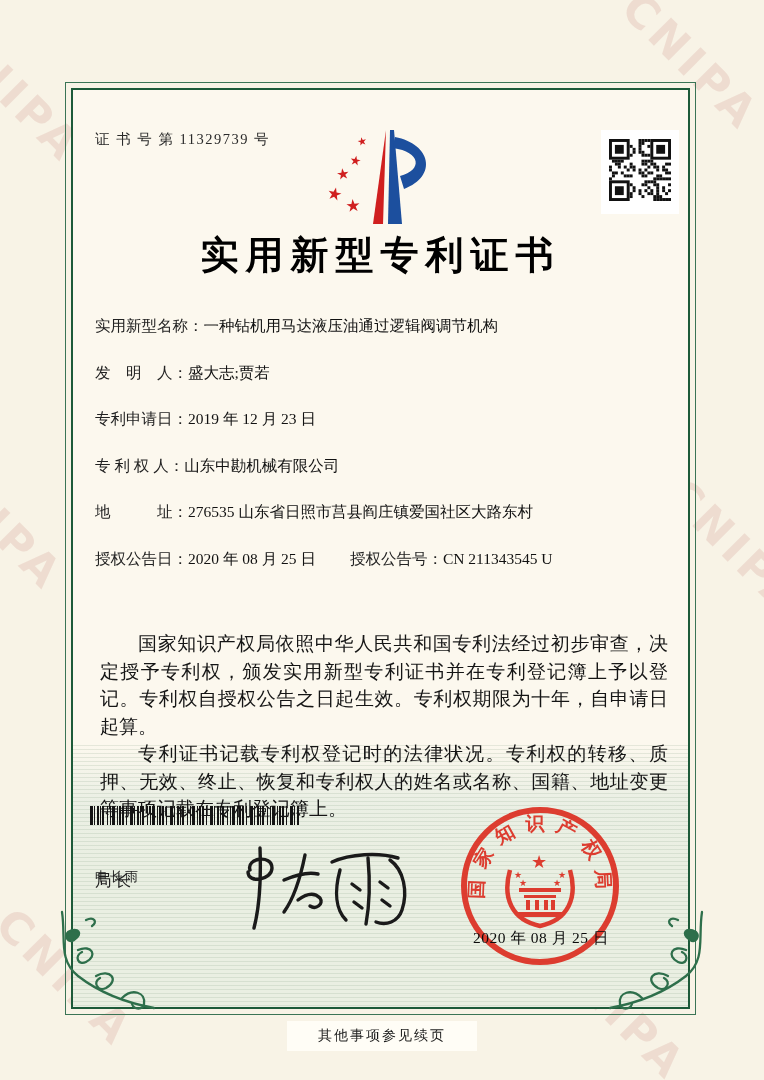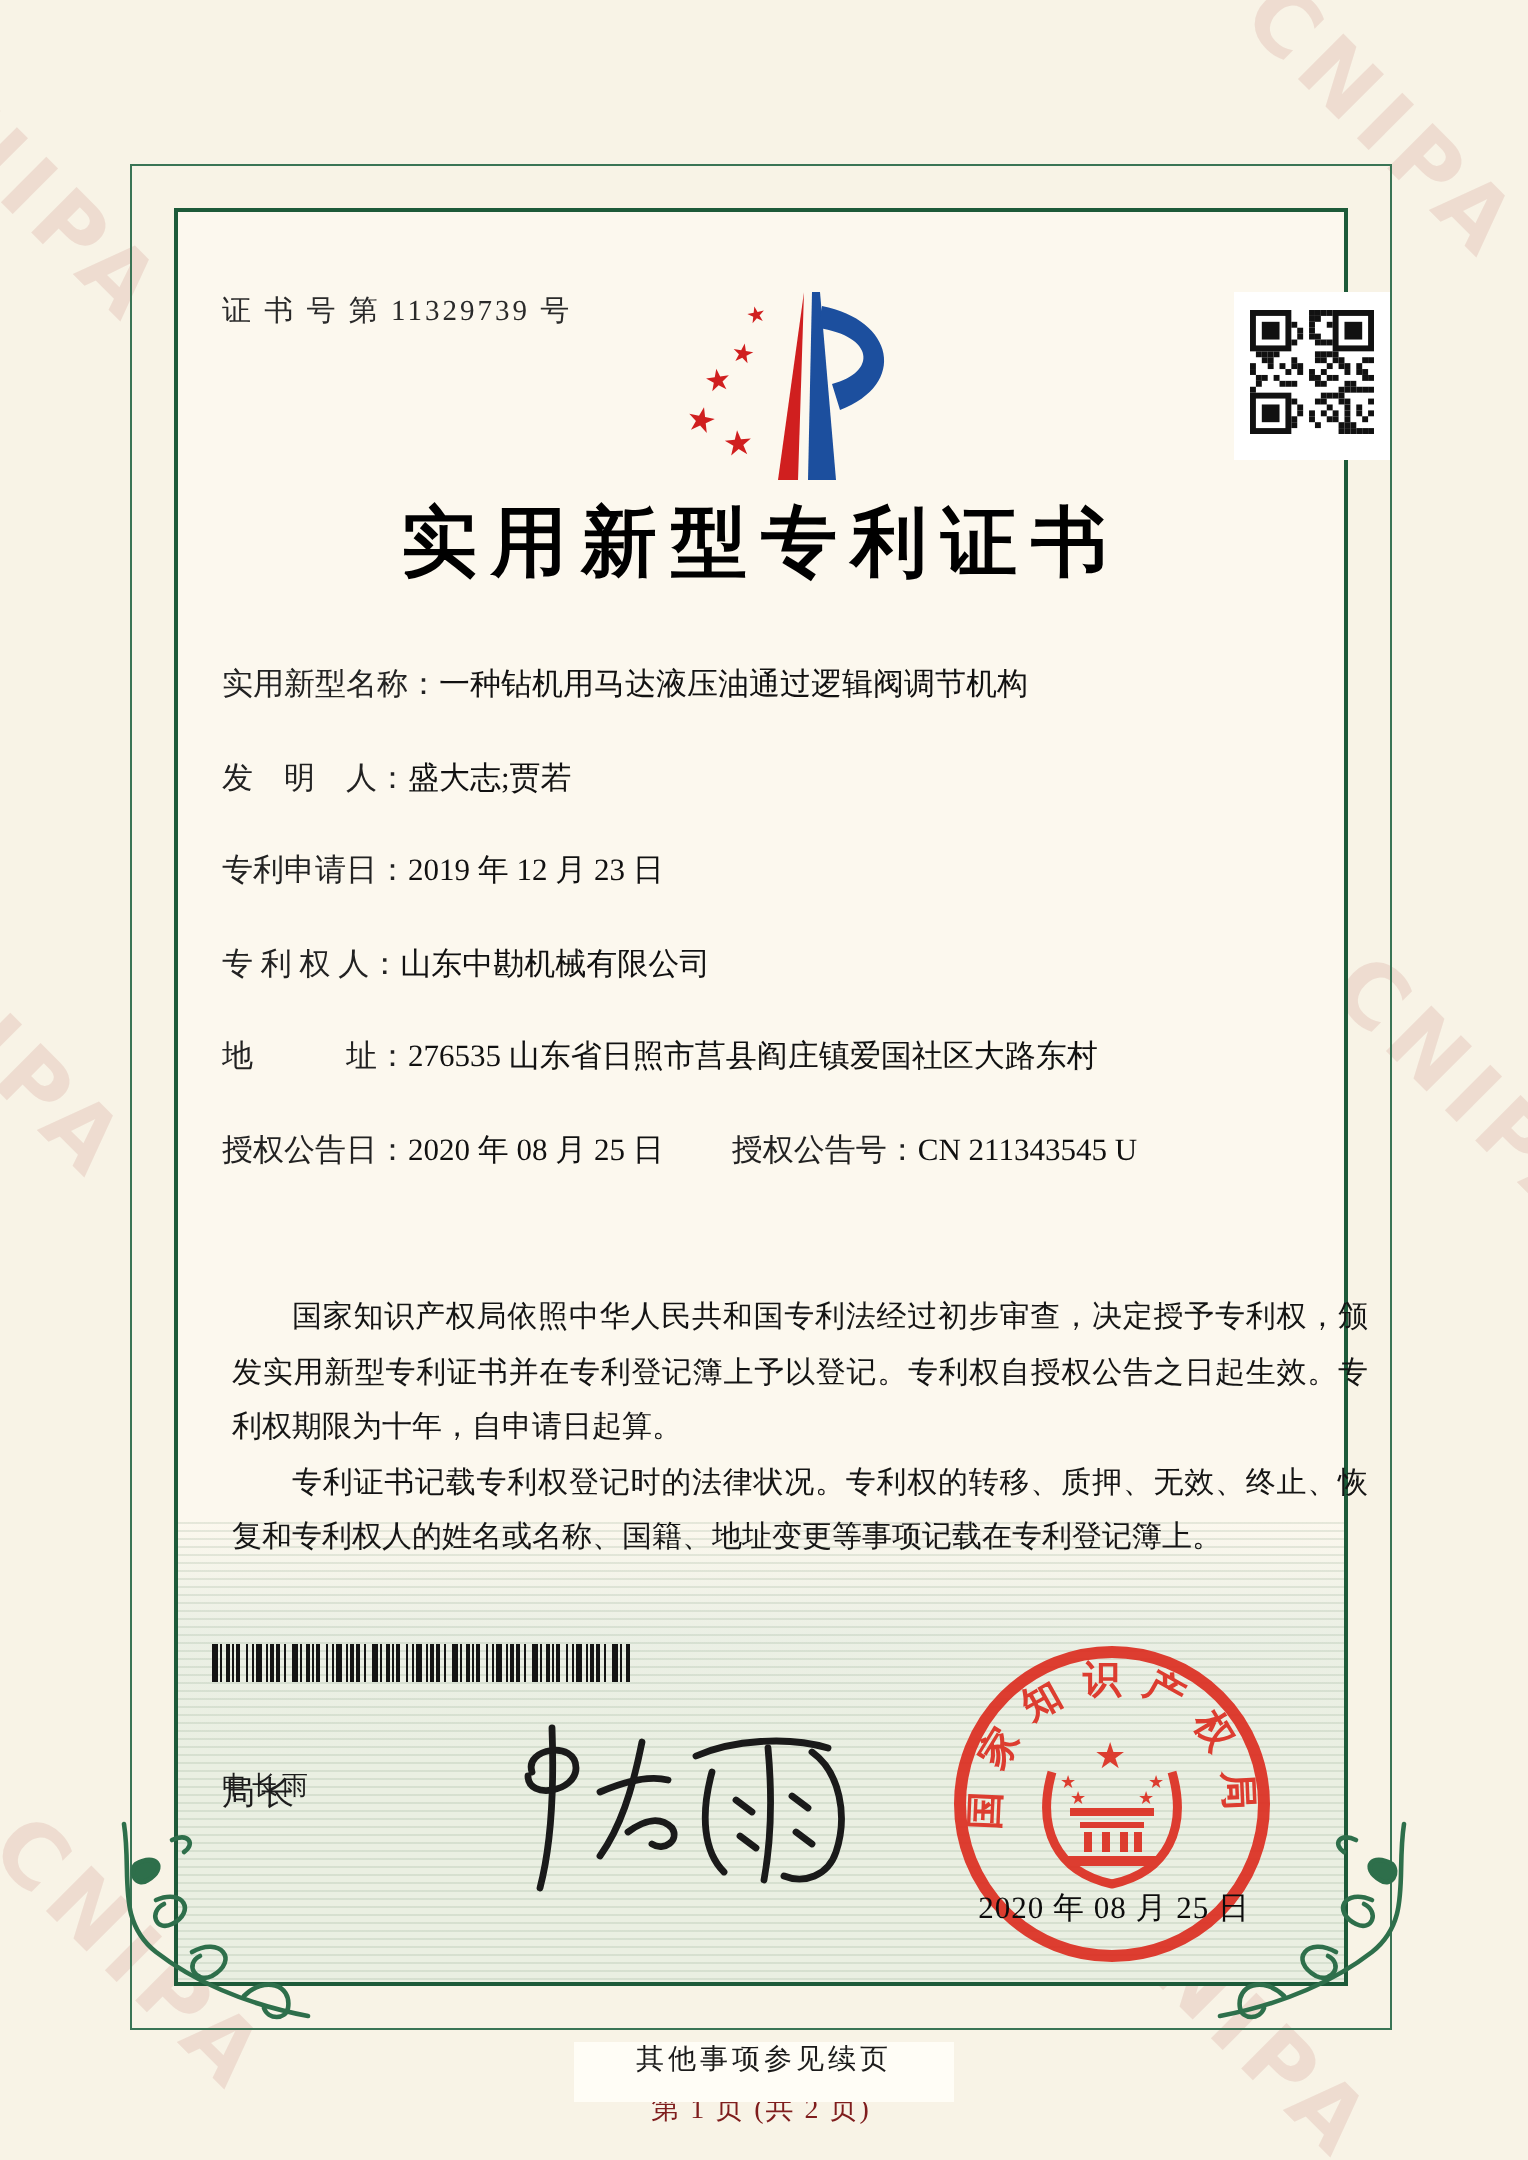--- a/index.html
+++ b/index.html
@@ -14,21 +14,21 @@
     position:absolute;z-index:1;
     font-family:"DejaVu Sans","Liberation Sans",sans-serif;
     font-weight:bold;font-size:44px;letter-spacing:5px;
     color:rgba(214,170,158,0.30);
     transform:rotate(45deg);transform-origin:left top;
     white-space:nowrap;pointer-events:none;
   }
   
   .cert-outer{
     position:absolute;left:65px;top:82px;width:631px;height:933px;
-    border:1px solid #3a7455;padding:21px;z-index:2;box-sizing:border-box;
+    border:1px solid #3a7455;padding:5px;z-index:2;box-sizing:border-box;
   }
   .cert-inner{
     position:relative;width:100%;height:100%;
     border:2px solid #1d5a39;background:#fcf8ee;box-sizing:border-box;
   }
   .guilloche{
     position:absolute;left:0;right:0;bottom:0;top:655px;
     background:
       repeating-linear-gradient(180deg, rgba(118,148,118,0.17) 0px, rgba(118,148,118,0.17) 1px, rgba(0,0,0,0) 1px, rgba(0,0,0,0) 4px),
       linear-gradient(180deg, rgba(234,239,228,0) 0px, rgba(234,239,228,0.95) 55px, #eaefe2 120px);
@@ -49,21 +49,21 @@
   }
   
   .fields{position:absolute;left:22px;top:226px;right:18px;font-size:15.5px;}
   .frow{height:46.5px;white-space:nowrap;}
   .flabel{display:inline-block;white-space:pre;color:#222;}
   .fvalue{color:#111;}
   .pair2{margin-left:34px;}
   
   .paras{
     position:absolute;left:27px;top:540px;width:568px;
-    font-size:15px;line-height:27.5px;text-align:justify;color:#151515;
+    font-size:19px;line-height:27.5px;text-align:justify;color:#151515;
   }
   .paras p{margin:0;text-indent:2em;}
   
   .barcode{position:absolute;left:17px;top:716px;}
   .director-label{position:absolute;left:22px;top:780px;font-size:16.5px;letter-spacing:3px;}
   .director-name{position:absolute;left:22px;top:778px;font-size:13px;letter-spacing:2px;}
   .signature{position:absolute;left:147px;top:750px;}
   .seal{position:absolute;left:379px;top:708px;}
   .seal-date{
     position:absolute;left:386px;top:838px;width:164px;text-align:center;
@@ -71,21 +71,21 @@
   }
   .page-info{
     position:absolute;left:0;right:0;top:940px;text-align:center;
     font-size:14px;letter-spacing:1px;color:#7f1d1d;
   }
   .flourish{position:absolute;z-index:3;}
   .flourish-left{left:56px;top:910px;}
   .flourish-right{left:608px;top:910px;transform:scaleX(-1);}
   .footer-note-box{
     position:absolute;left:287px;top:1021px;width:190px;height:30px;z-index:2;
-    background:#fffdf6;display:flex;justify-content:center;
+    background:#fffdf6;display:flex;align-items:center;justify-content:center;
   }
   .footer-note{font-size:14px;letter-spacing:2px;color:#1b1b1b;}
 </style>
 </head>
 <body>
 
 <span class="wm" style="left:-30px;top:14px">CNIPA</span>
 <span class="wm" style="left:195px;top:128px">CNIPA</span>
 <span class="wm" style="left:648px;top:-18px">CNIPA</span>
 <span class="wm" style="left:488px;top:292px">CNIPA</span>

